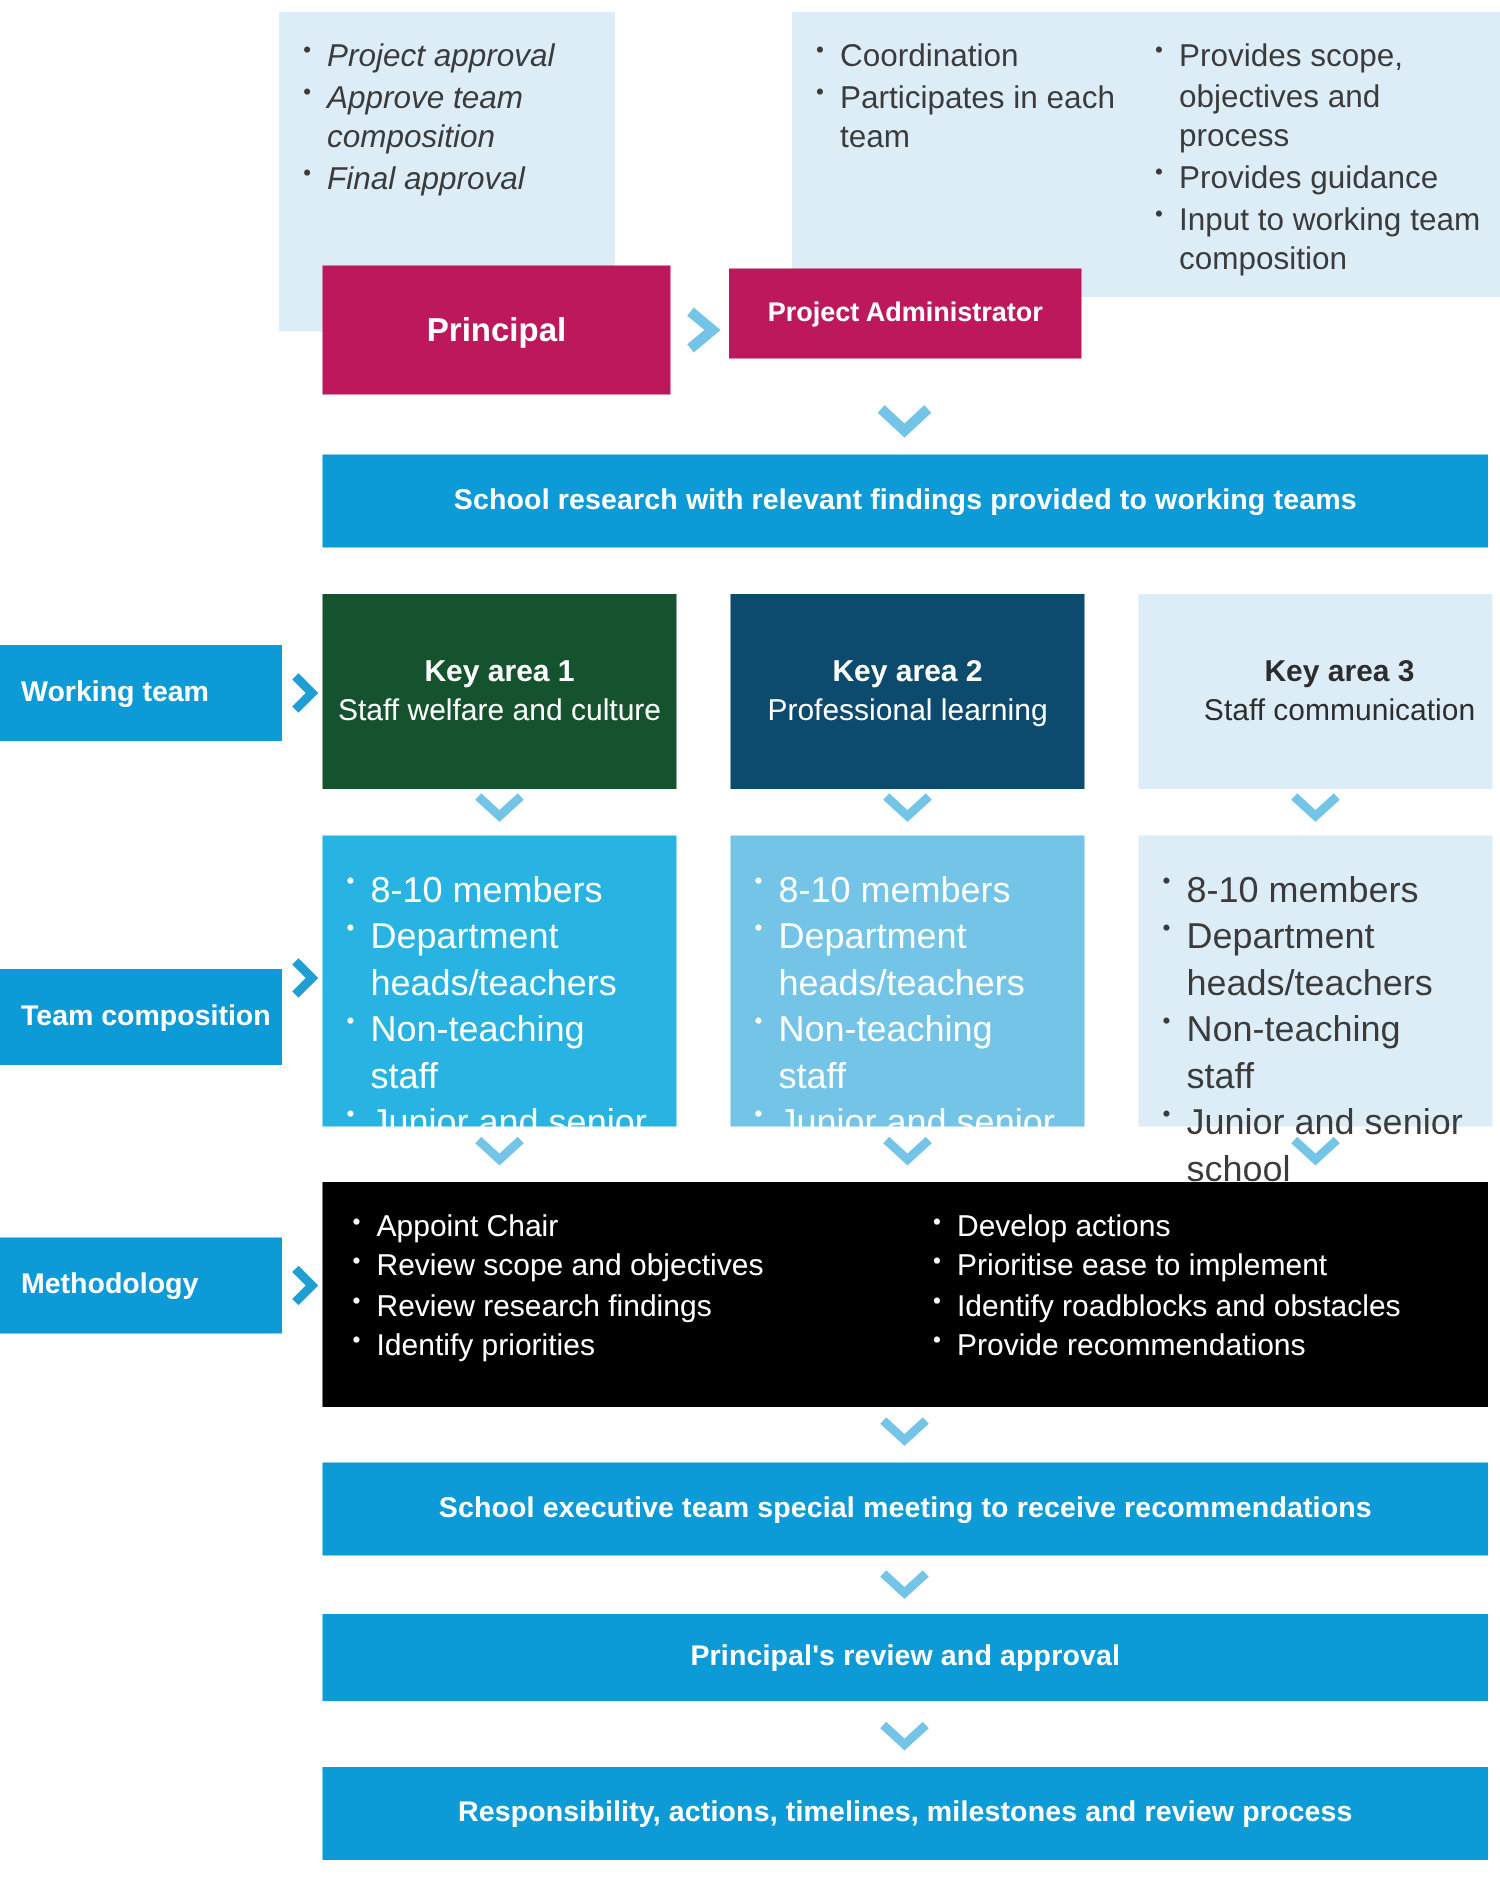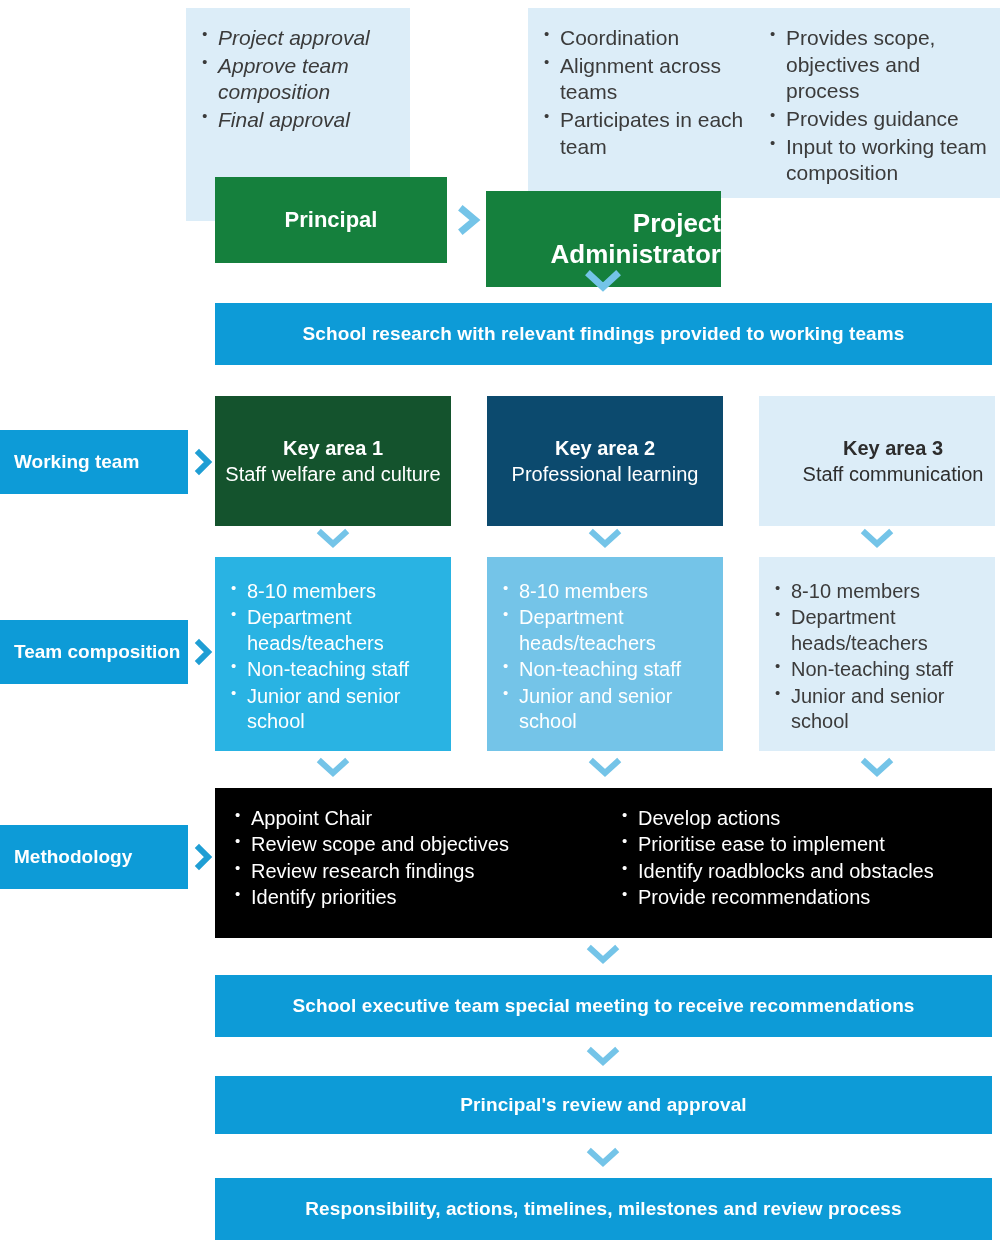--- a/index.html
+++ b/index.html
@@ -19,26 +19,26 @@
     position: absolute;
     inset: 0;
   }
   .abs { position: absolute; box-sizing: border-box; }
 
   
   .panel-light {
     background: #dcedf8;
   }
   .bar-primary {
-    background: #15803d;
+    background: #be185d;
     color: #ffffff;
     display: flex;
     align-items: center;
     justify-content: center;
-    text-align: right;
+    text-align: left;
     font-weight: bold;
   }
   .banner {
     background: #0d9bd7;
     color: #ffffff;
     display: flex;
     align-items: center;
     justify-content: center;
     text-align: center;
     font-weight: bold;
@@ -72,21 +72,21 @@
     content: "•";
     position: absolute;
     left: 2px;
     top: -1px;
     font-size: 15px;
   }
   .dark-text li { color: #3b3b3b; }
   .white-text li { color: #ffffff; }
 
   .top-bullets { font-size: 21px; }
-  .comp-bullets { font-size: 20px; }
+  .comp-bullets { font-size: 24px; }
   .method-bullets { font-size: 20px; }
   .method-bullets li { margin-bottom: 5px; }
 
   
   .keybox {
     display: flex;
     flex-direction: column;
     align-items: center;
     justify-content: center;
     text-align: center;
@@ -110,41 +110,40 @@
   <div class="abs panel-light" style="left:528px; top:8px; width:472px; height:190px;"></div>
 
   <ul class="abs bullets top-bullets dark-text" style="left:200px; top:25px; width:205px;font-style:italic;">
     <li>Project approval</li>
     <li>Approve team composition</li>
     <li>Final approval</li>
   </ul>
 
   <ul class="abs bullets top-bullets dark-text" style="left:542px; top:25px; width:215px;">
     <li>Coordination</li>
-    <li>Alignment across teams</li>
     <li>Participates in each team</li>
   </ul>
 
   <ul class="abs bullets top-bullets dark-text" style="left:768px; top:25px; width:225px;">
     <li>Provides scope, objectives and process</li>
     <li>Provides guidance</li>
     <li>Input to working team composition</li>
   </ul>
 
   <div class="abs bar-primary" style="left:215px; top:177px; width:232px; height:86px; font-size:22px;">
     <span>Principal</span>
   </div>
 
   <div class="abs" style="left:452px; top:200px; width:34px; height:40px;">
     <svg class="chev" width="34" height="40" viewBox="0 0 34 40" aria-hidden="true">
       <polyline points="11,10 23,20 11,30" fill="none" stroke="#74c4e8" stroke-width="7" stroke-linecap="square" stroke-linejoin="miter"></polyline>
     </svg>
   </div>
 
-  <div class="abs bar-primary" style="left:486px; top:191px; width:235px; height:96px; font-size:26px; line-height:1.18;">
+  <div class="abs bar-primary" style="left:486px; top:179px; width:235px; height:60px; font-size:18px; line-height:1.18;">
     <span>Project Administrator</span>
   </div>
 
   <div class="abs" style="left:582px; top:268px; width:42px; height:28px;">
     <svg class="chev" width="42" height="28" viewBox="0 0 42 28" aria-hidden="true">
       <polyline points="8,7 21,19 34,7" fill="none" stroke="#74c4e8" stroke-width="7" stroke-linecap="square" stroke-linejoin="miter"></polyline>
     </svg>
   </div>
 
   <div class="abs banner" style="left:215px; top:303px; width:777px; height:62px;">
@@ -184,21 +183,21 @@
     <svg class="chev" width="42" height="26" viewBox="0 0 42 26" aria-hidden="true">
       <polyline points="9,6 21,17 33,6" fill="none" stroke="#74c4e8" stroke-width="6" stroke-linecap="square" stroke-linejoin="miter"></polyline>
     </svg>
   </div>
   <div class="abs" style="left:856px; top:527px; width:42px; height:26px;">
     <svg class="chev" width="42" height="26" viewBox="0 0 42 26" aria-hidden="true">
       <polyline points="9,6 21,17 33,6" fill="none" stroke="#74c4e8" stroke-width="6" stroke-linecap="square" stroke-linejoin="miter"></polyline>
     </svg>
   </div>
 
-  <div class="abs side-label" style="left:0px; top:620px; width:188px; height:64px;">
+  <div class="abs side-label" style="left:0px; top:646px; width:188px; height:64px;">
     <span>Team composition</span>
   </div>
   <div class="abs" style="left:190px; top:633px; width:28px; height:38px;">
     <svg class="chev" width="28" height="38" viewBox="0 0 28 38" aria-hidden="true">
       <polyline points="9,10 18,19 9,28" fill="none" stroke="#1f9ed4" stroke-width="6" stroke-linecap="square" stroke-linejoin="miter"></polyline>
     </svg>
   </div>
 
   <div class="abs" style="left:215px; top:557px; width:236px; height:194px; background:#29b3e3;">
     <ul class="bullets comp-bullets white-text" style="margin:22px 12px 0 14px;">

